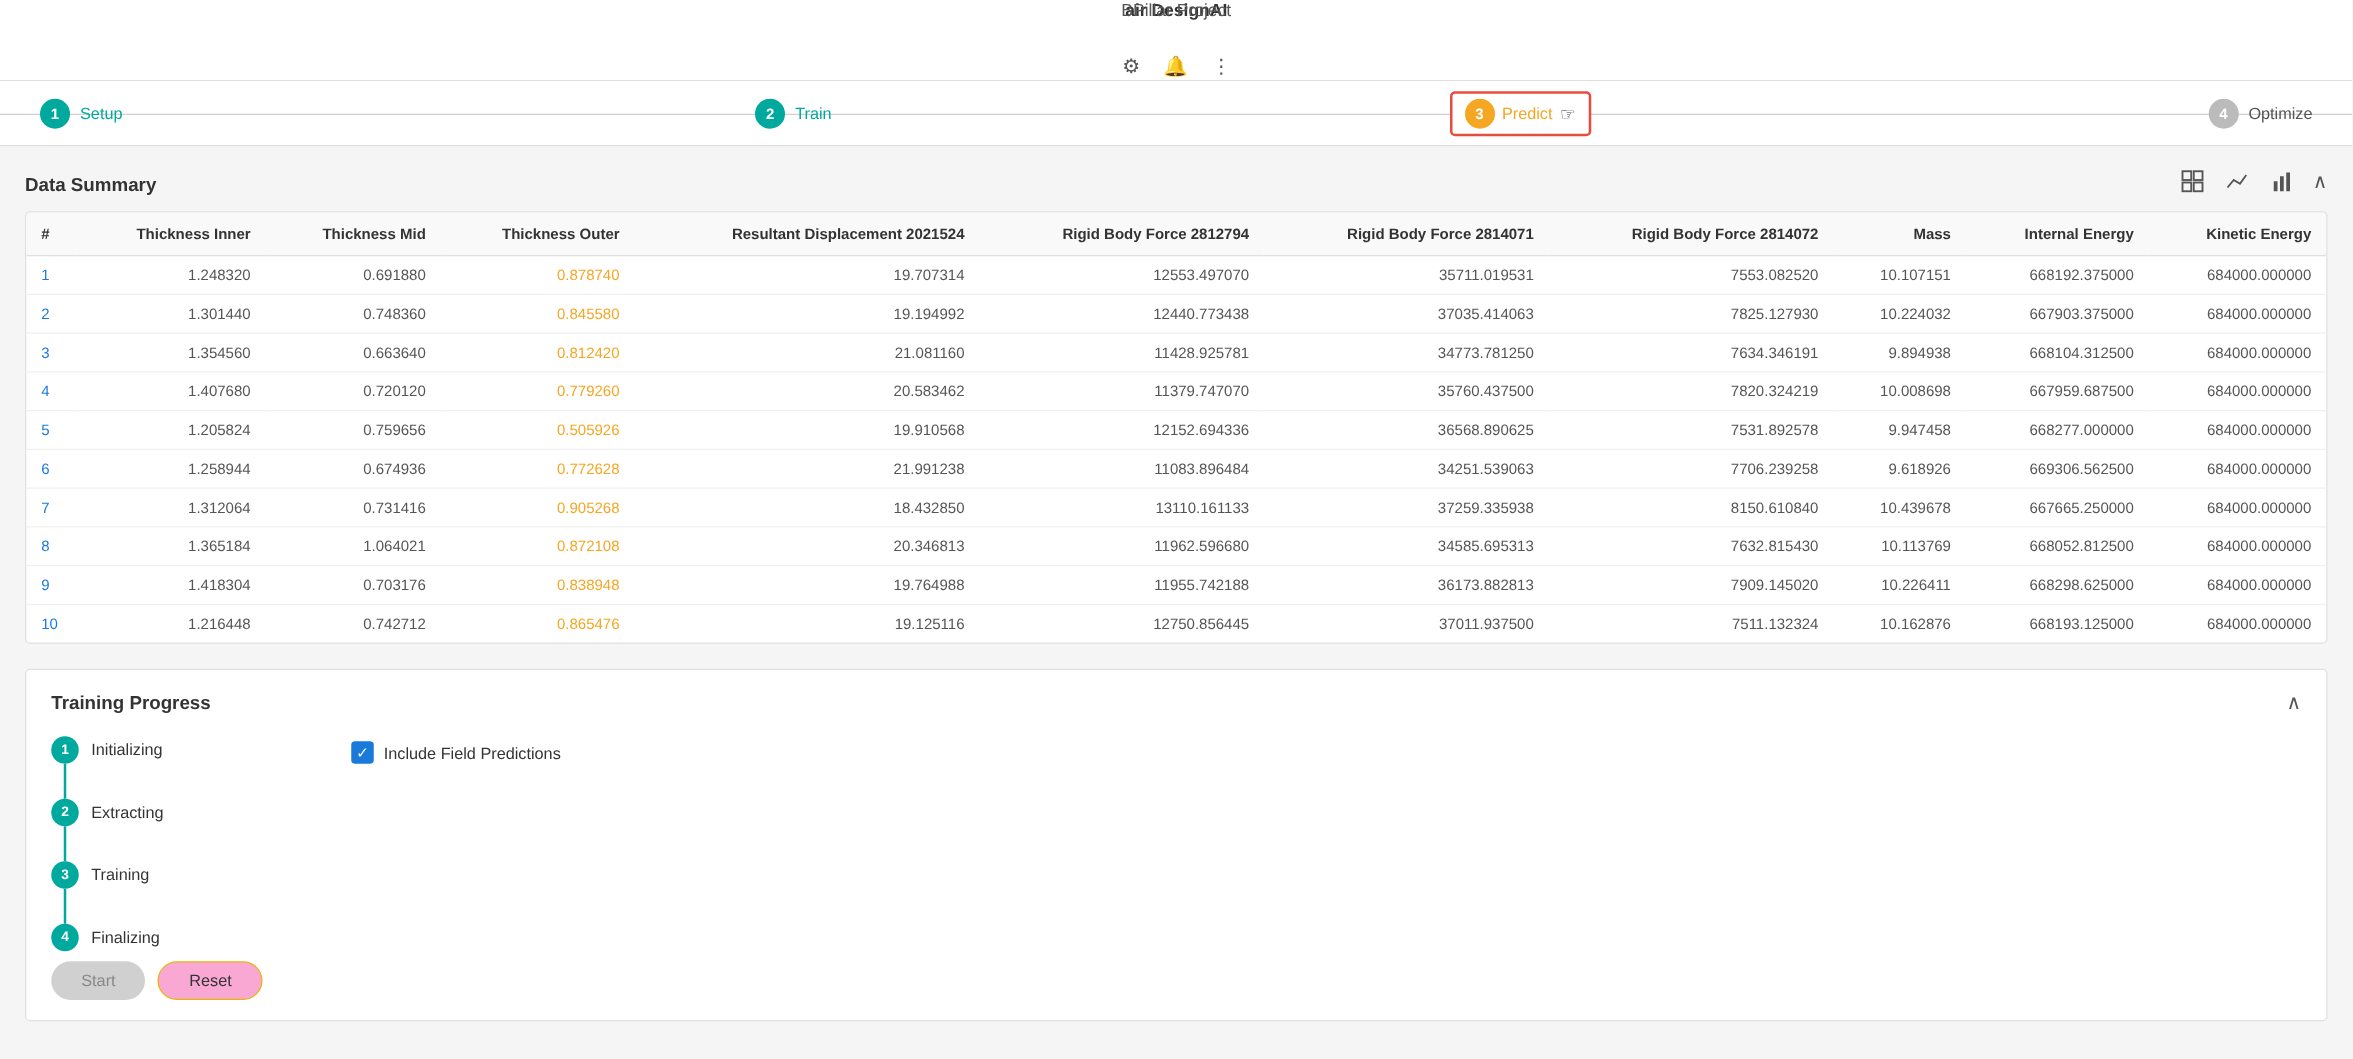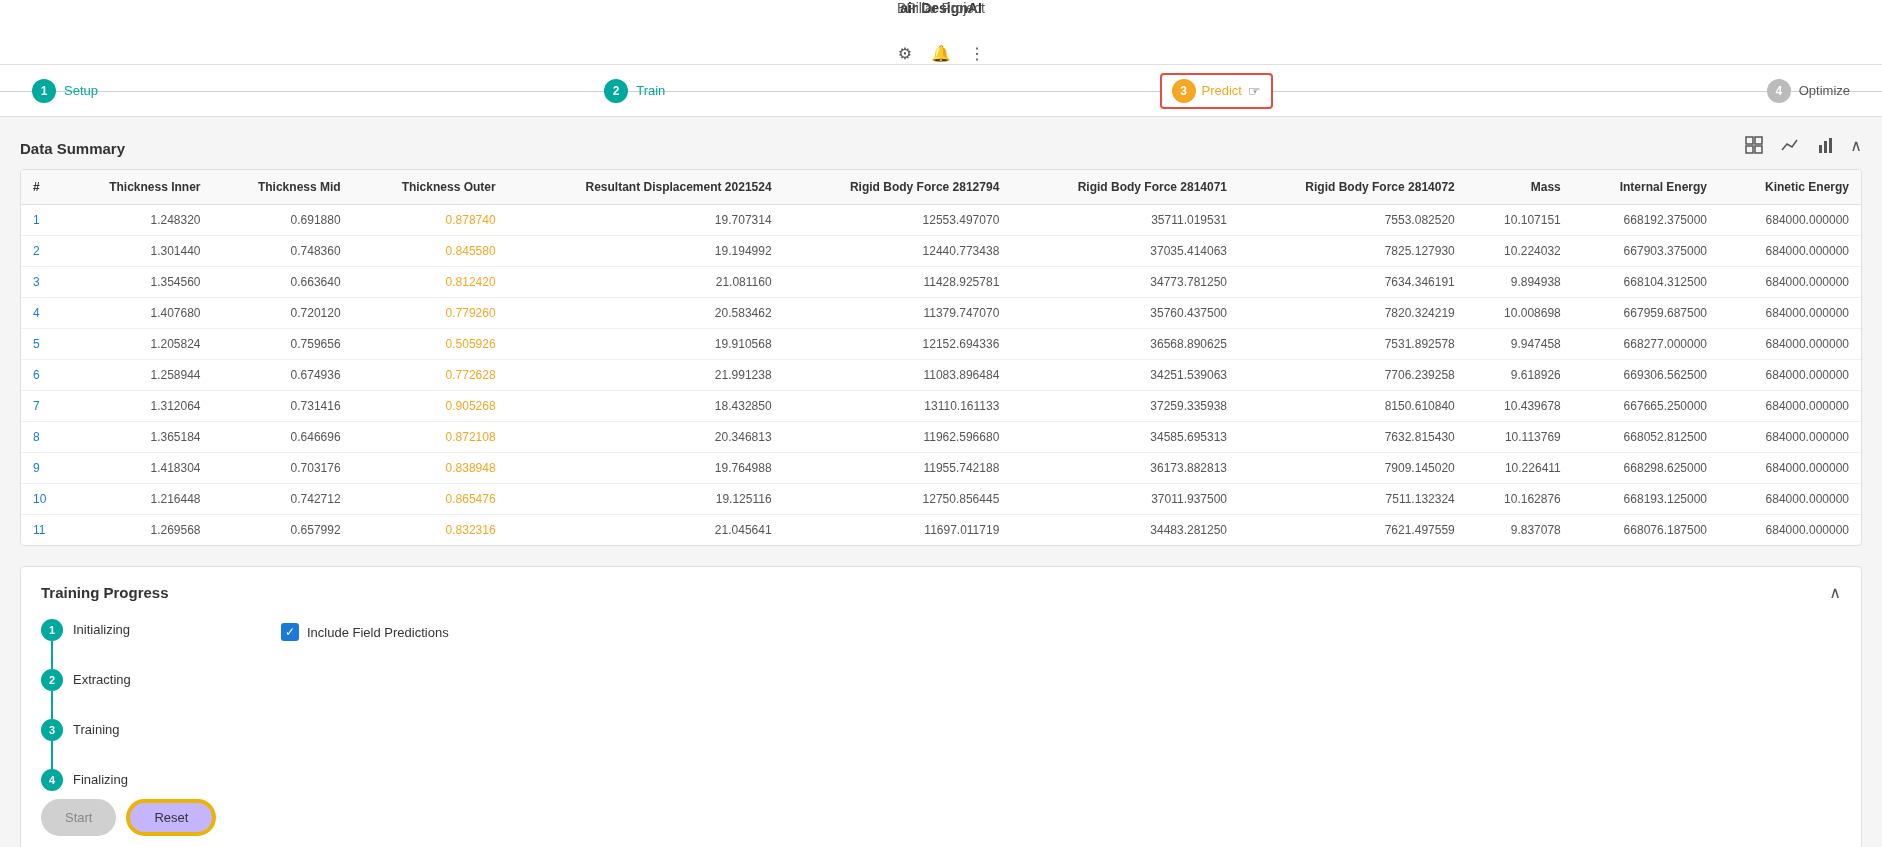--- a/index.html
+++ b/index.html
@@ -291,23 +291,23 @@
       padding: 7px 24px;
       background: #d0d0d0;
       color: #888;
       border: none;
       border-radius: 20px;
       cursor: not-allowed;
       font-size: 13px;
     }
     .btn-reset {
       padding: 7px 24px;
-      background: #c4b5fd;
+      background: #f9a8d4;
       color: #333;
-      border: 4px solid #eab308;
+      border: 1px solid #eab308;
       border-radius: 20px;
       cursor: pointer;
       font-size: 13px;
     }
     .chevron-icon {
       font-size: 16px;
       cursor: pointer;
       color: #555;
     }
 
@@ -495,21 +495,21 @@
             <td>13110.161133</td>
             <td>37259.335938</td>
             <td>8150.610840</td>
             <td>10.439678</td>
             <td>667665.250000</td>
             <td>684000.000000</td>
           </tr>
           <tr>
             <td>8</td>
             <td>1.365184</td>
-            <td>0.646696</td>
+            <td>1.064021</td>
             <td class="orange-val">0.872108</td>
             <td>20.346813</td>
             <td>11962.596680</td>
             <td>34585.695313</td>
             <td>7632.815430</td>
             <td>10.113769</td>
             <td>668052.812500</td>
             <td>684000.000000</td>
           </tr>
           <tr>
@@ -531,33 +531,20 @@
             <td>0.742712</td>
             <td class="orange-val">0.865476</td>
             <td>19.125116</td>
             <td>12750.856445</td>
             <td>37011.937500</td>
             <td>7511.132324</td>
             <td>10.162876</td>
             <td>668193.125000</td>
             <td>684000.000000</td>
           </tr>
-          <tr>
-            <td>11</td>
-            <td>1.269568</td>
-            <td>0.657992</td>
-            <td class="orange-val">0.832316</td>
-            <td>21.045641</td>
-            <td>11697.011719</td>
-            <td>34483.281250</td>
-            <td>7621.497559</td>
-            <td>9.837078</td>
-            <td>668076.187500</td>
-            <td>684000.000000</td>
-          </tr>
         </tbody>
     </table>
   </div>
 
   <div class="training-section">
     <div class="training-header">
       <span class="training-title">Training Progress</span>
       <div class="chevron-icon">∧</div>
     </div>
     <div class="training-body">

